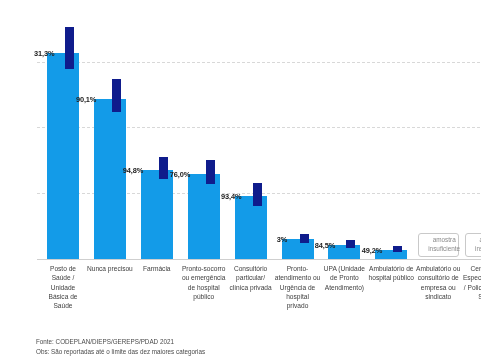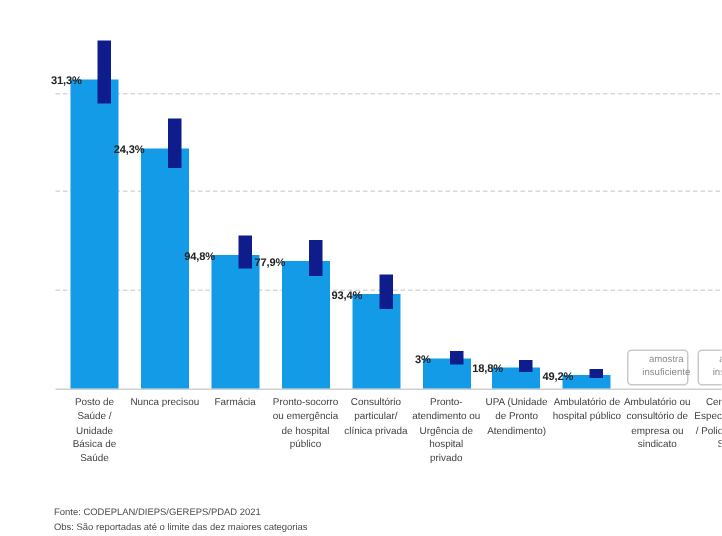--- a/index.html
+++ b/index.html
@@ -118,36 +118,36 @@
 
     <div class="axis-baseline"></div>
   <div class="gridline" style="top: 193.2px;"></div>
       <div class="gridline" style="top: 127.4px;"></div>
       <div class="gridline" style="top: 61.6px;"></div>
       <div class="bar" style="left: 14px; width: 32px; top: 53.046px; height: 205.954px;"></div>
       <div class="errbar" style="left: 32px; width: 9px; top: 26.726px; height: 42.77px;"></div>
       <div class="dlabel" style="left: 1px; top: 49.046px;">31,3%</div>
       <div class="bar" style="left: 60.9px; width: 32px; top: 99.106px; height: 159.894px;"></div>
       <div class="errbar" style="left: 78.9px; width: 9px; top: 79.366px; height: 32.242px;"></div>
-      <div class="dlabel" style="left: 42.9px; top: 95.106px;">24,3%</div>
+      <div class="dlabel" style="left: 42.9px; top: 95.106px;">90,1%</div>
       <div class="bar" style="left: 107.8px; width: 32px; top: 169.512px; height: 89.488px;"></div>
       <div class="errbar" style="left: 125.8px; width: 9px; top: 157.01px; height: 21.714px;"></div>
       <div class="dlabel" style="left: 89.8px; top: 165.512px;">94,8%</div>
       <div class="bar" style="left: 154.7px; width: 32px; top: 174.118px; height: 84.882px;"></div>
       <div class="errbar" style="left: 172.7px; width: 9px; top: 160.3px; height: 23.688px;"></div>
-      <div class="dlabel" style="left: 136.7px; top: 170.118px;">77,9%</div>
+      <div class="dlabel" style="left: 136.7px; top: 170.118px;">76,0%</div>
       <div class="bar" style="left: 201.6px; width: 32px; top: 196.49px; height: 62.51px;"></div>
       <div class="errbar" style="left: 219.6px; width: 9px; top: 182.672px; height: 23.688px;"></div>
       <div class="dlabel" style="left: 188px; top: 192.49px;">93,4%</div>
       <div class="bar" style="left: 248.5px; width: 32px; top: 239.26px; height: 19.74px;"></div>
       <div class="errbar" style="left: 266.5px; width: 9px; top: 233.996px; height: 9.212px;"></div>
       <div class="dlabel" style="left: 243.7px; top: 235.26px;">3%</div>
       <div class="bar" style="left: 295.4px; width: 32px; top: 244.524px; height: 14.476px;"></div>
       <div class="errbar" style="left: 313.4px; width: 9px; top: 239.918px; height: 7.896px;"></div>
-      <div class="dlabel" style="left: 281.8px; top: 240.524px;">18,8%</div>
+      <div class="dlabel" style="left: 281.8px; top: 240.524px;">84,5%</div>
       <div class="bar" style="left: 342.3px; width: 32px; top: 249.788px; height: 9.212px;"></div>
       <div class="errbar" style="left: 360.3px; width: 9px; top: 245.84px; height: 6.58px;"></div>
       <div class="dlabel" style="left: 328.7px; top: 245.788px;">49,2%</div>
       <div class="nodata-box" style="left: 385.2px; width: 41px; top: 233px; height: 24px;">
         <span>amostra</span>
         <span>insuficiente</span>
       </div>
       <div class="nodata-box" style="left: 432.1px; width: 41px; top: 233px; height: 24px;">
         <span>amostra</span>
         <span>insuficiente</span>

